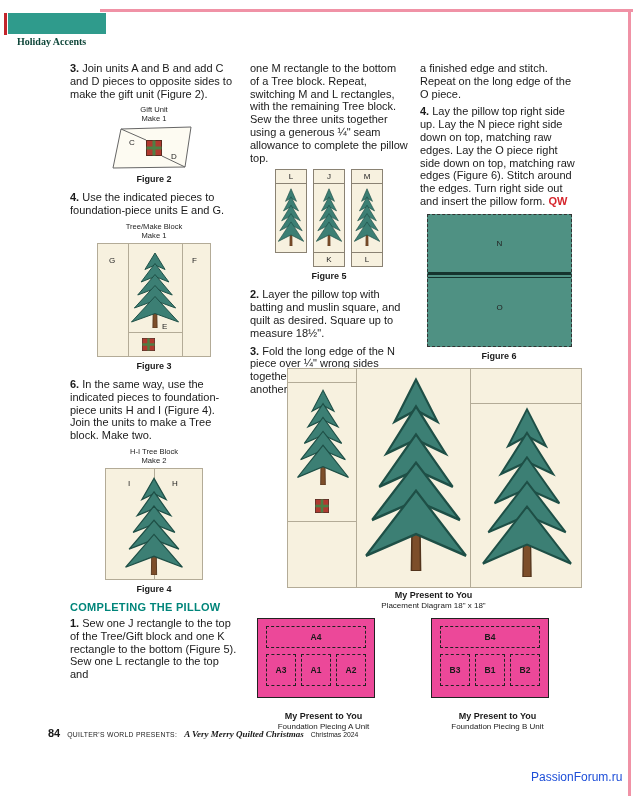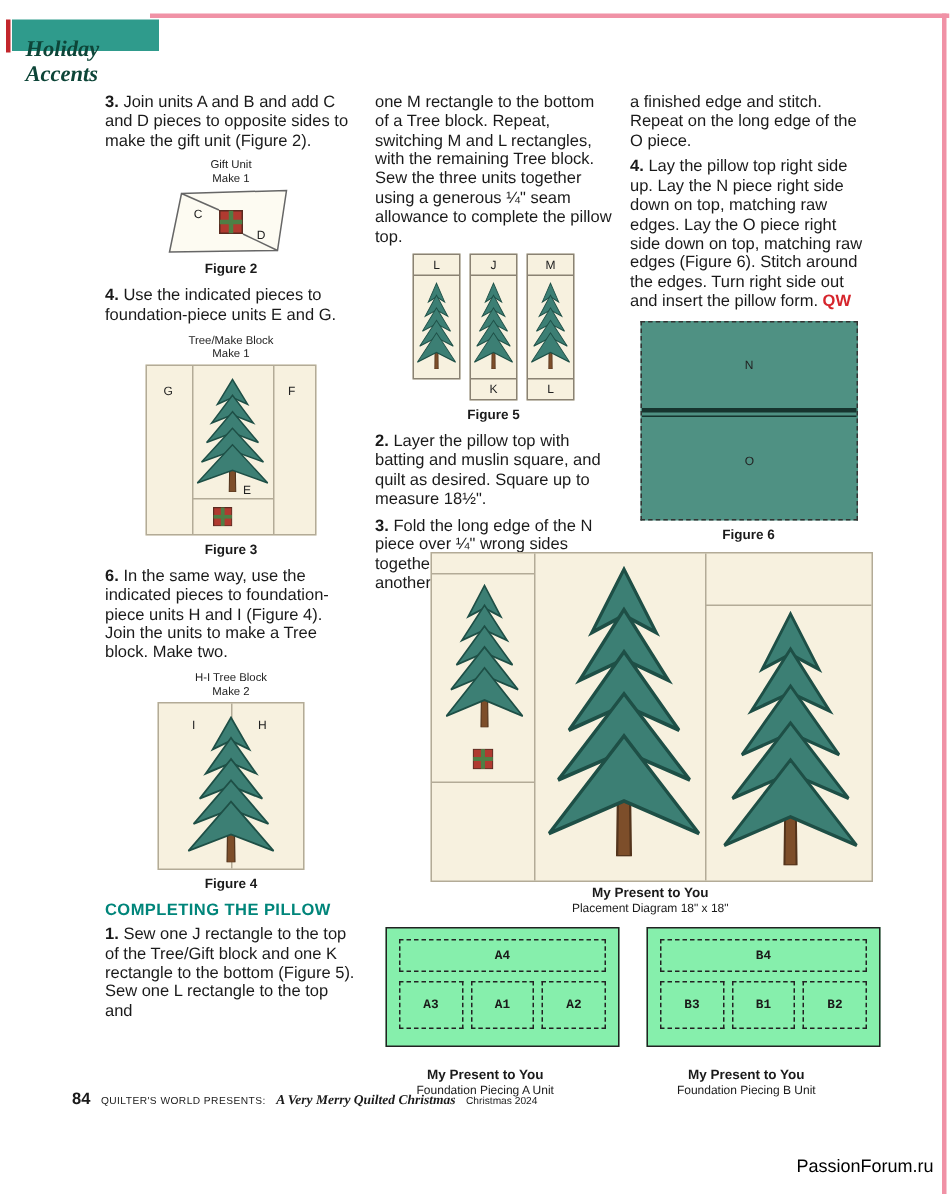--- a/index.html
+++ b/index.html
@@ -5,22 +5,22 @@
   html,body{margin:0;padding:0;}
   body{width:633px;height:800px;position:relative;background:#ffffff;
        font-family:"Liberation Sans",sans-serif;color:#1a1a1a;overflow:hidden;}
   
   .edge-top{position:absolute;left:100px;right:0;top:9px;height:3px;background:#f092a6;}
   .edge-right{position:absolute;right:2px;top:9px;bottom:4px;width:3px;background:#f092a6;}
   .edge-red{position:absolute;left:4px;top:13px;width:3px;height:22px;background:#c2252b;}
   
   .badge{position:absolute;left:8px;top:13px;width:98px;height:21px;background:#2f9b8c;
          display:flex;align-items:center;padding-left:9px;box-sizing:border-box;}
-  .badge span{font-family:"Liberation Serif",serif;font-style:italic;font-weight:bold;
-              font-size:15px;color:#0d4538;margin-top:36px;}
+  .badge span{font-family:"Liberation Serif",serif;font-weight:bold;
+              font-size:10px;color:#0d4538;margin-top:36px;}
   
   .columns{position:absolute;left:70px;top:62px;display:flex;gap:12px;}
   .col1{width:168px;}.col2{width:158px;}.col3{width:158px;}
   p.step{font-size:11px;line-height:12.8px;margin:0 0 5px 0;}
   p.step .num{font-weight:bold;}
   .qw{color:#d6252c;font-weight:bold;}
   .heading{color:#00857a;font-weight:bold;font-size:11px;letter-spacing:.3px;margin:6px 0 4px;}
   
   .figure{margin:4px auto 2px;}
   .fig-title{font-size:7.6px;line-height:9px;text-align:center;margin-bottom:3px;color:#222;}
@@ -49,38 +49,38 @@
   
   .placement{position:absolute;left:287px;top:368px;width:293px;height:218px;
              background:#f7f1df;border:1px solid #b3ab97;}
   .pv{position:absolute;top:0;bottom:0;width:1px;background:#b3ab97;}
   .ph{position:absolute;height:1px;background:#b3ab97;}
   .placement-cap{position:absolute;left:287px;top:590px;width:293px;text-align:center;}
   .cap-title{font-size:9px;font-weight:bold;}
   .cap-sub{font-size:8px;margin-top:1px;}
   
   .foundation{position:absolute;width:133px;text-align:center;}
-  .fbox{width:156px;height:80px;border:1.5px solid #222;box-sizing:border-box;
-        padding:7px 8px;background:#86efac;text-align:left;font-family:Liberation Mono, monospace;}
+  .fbox{width:118px;height:80px;border:1.5px solid #222;box-sizing:border-box;
+        padding:7px 8px;background:#ec4899;text-align:left;}
   .ftop{height:22px;border:1.5px dashed #222;box-sizing:border-box;
         display:flex;align-items:center;justify-content:center;
         font-size:8.5px;font-weight:bold;}
   .fcells{display:flex;gap:5px;margin-top:6px;}
   .fcell{flex:1;height:32px;border:1.5px dashed #222;box-sizing:border-box;
          display:flex;align-items:center;justify-content:center;
          font-size:8.5px;font-weight:bold;}
   .fcap-title{font-size:9px;font-weight:bold;margin-top:13px;}
   .fcap-sub{font-size:8px;margin-top:1px;}
   
   .footer{position:absolute;left:48px;top:727px;display:flex;align-items:baseline;gap:7px;}
   .pnum{font-weight:bold;font-size:11px;}
   .pub{font-size:6.8px;letter-spacing:.3px;}
   .book{font-family:"Liberation Serif",serif;font-style:italic;font-weight:bold;font-size:9px;}
   .issue{font-size:6.8px;}
-  .watermark{position:absolute;left:531px;top:770px;font-size:12px;color:#000000;}
+  .watermark{position:absolute;left:531px;top:770px;font-size:12px;color:#1d4ed8;}
 </style>
 </head>
 <body>
 
 <svg width="0" height="0" style="position:absolute" aria-hidden="true">
   <defs>
     <symbol id="pine" viewBox="0 0 100 152" preserveAspectRatio="none">
       <polygon points="45.5,152 54.5,152 52.5,38 47.5,38" fill="#7d4e2a" stroke="#53341c" stroke-width="1.5"></polygon>
       <polygon points="50,2 29,35 50,26 71,35" fill="#3c7f74" stroke="#1e4f46" stroke-width="2"></polygon>
       <polygon points="50,23 21,60 50,49 79,60" fill="#3c7f74" stroke="#1e4f46" stroke-width="2"></polygon>

